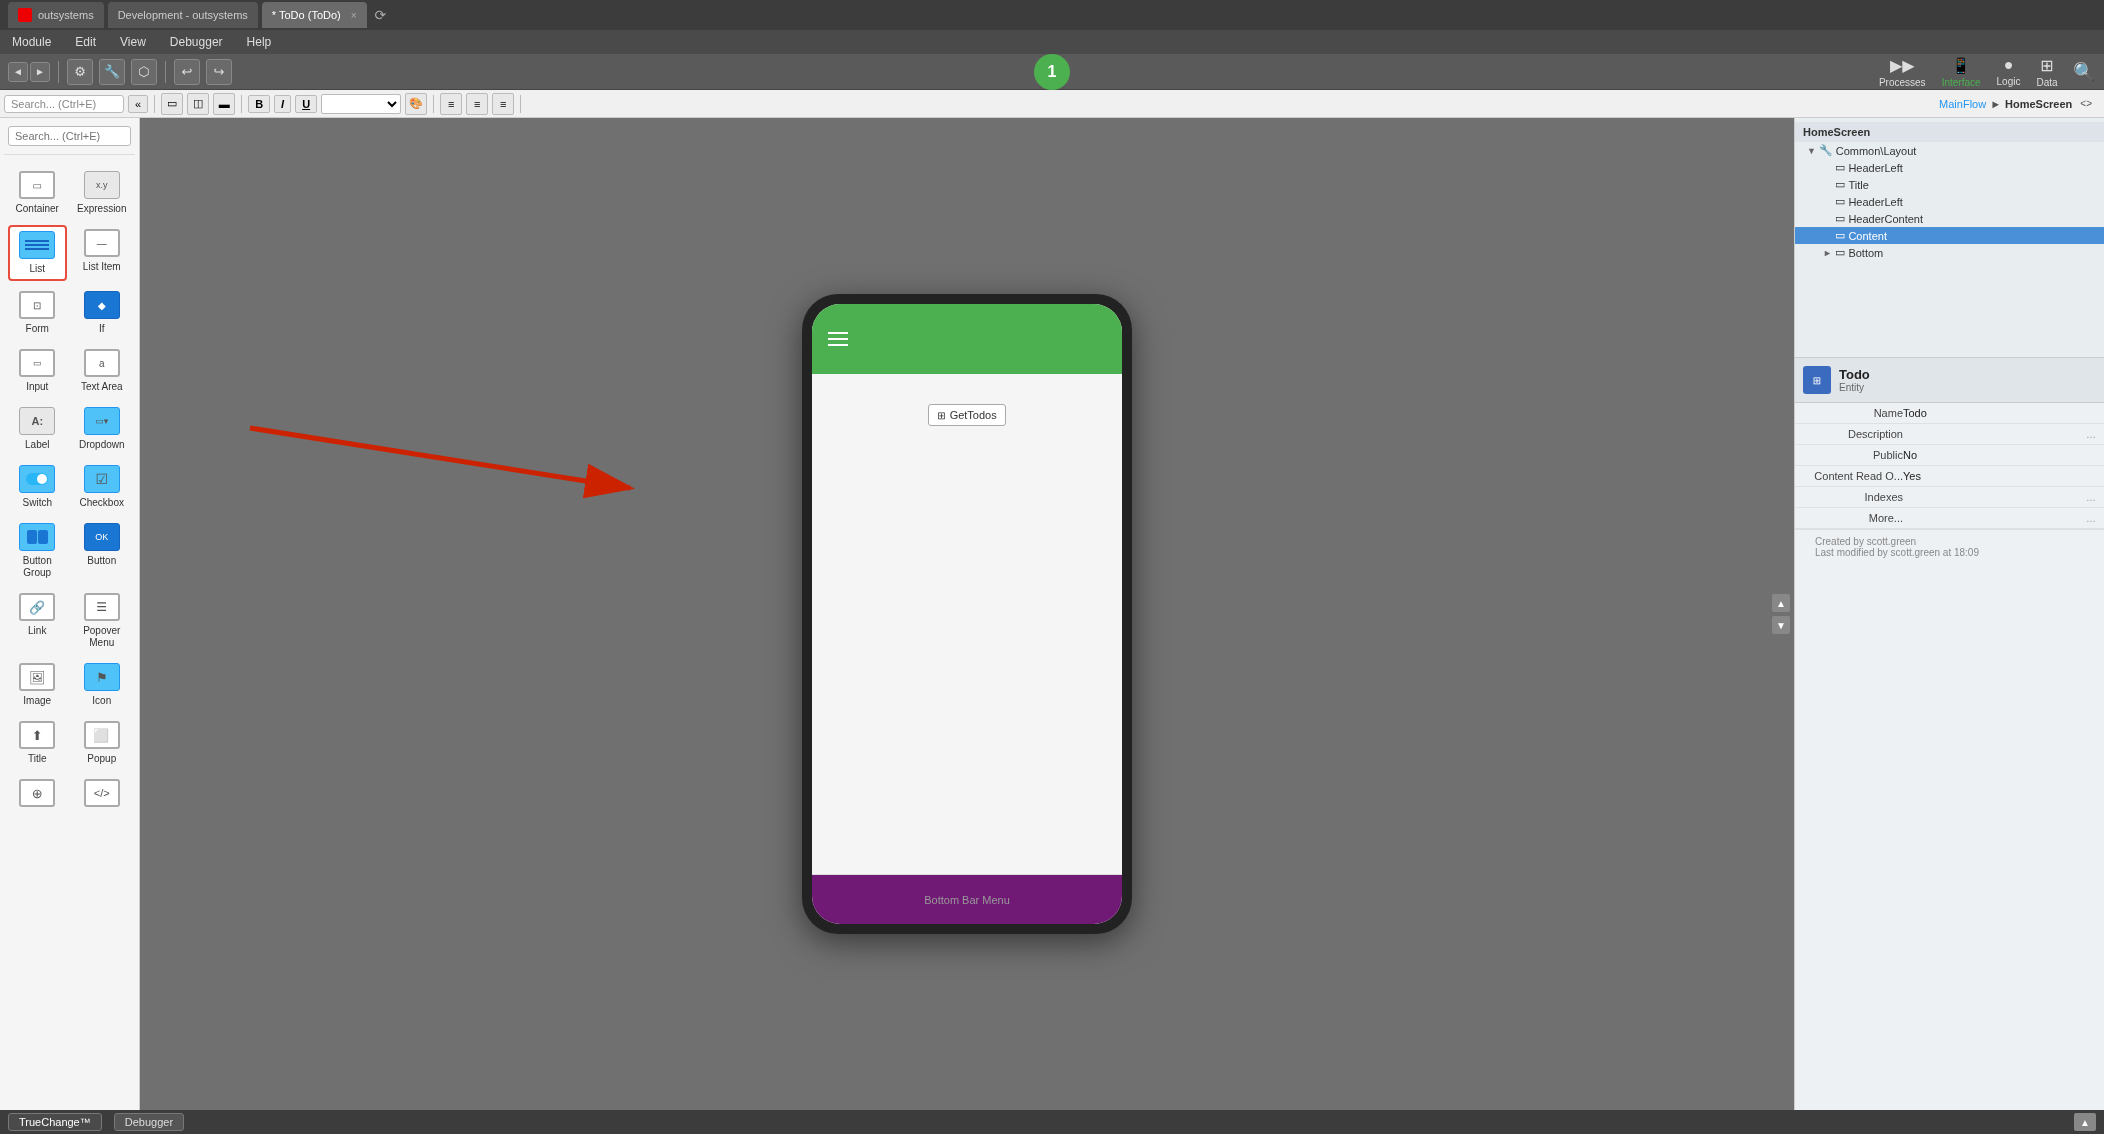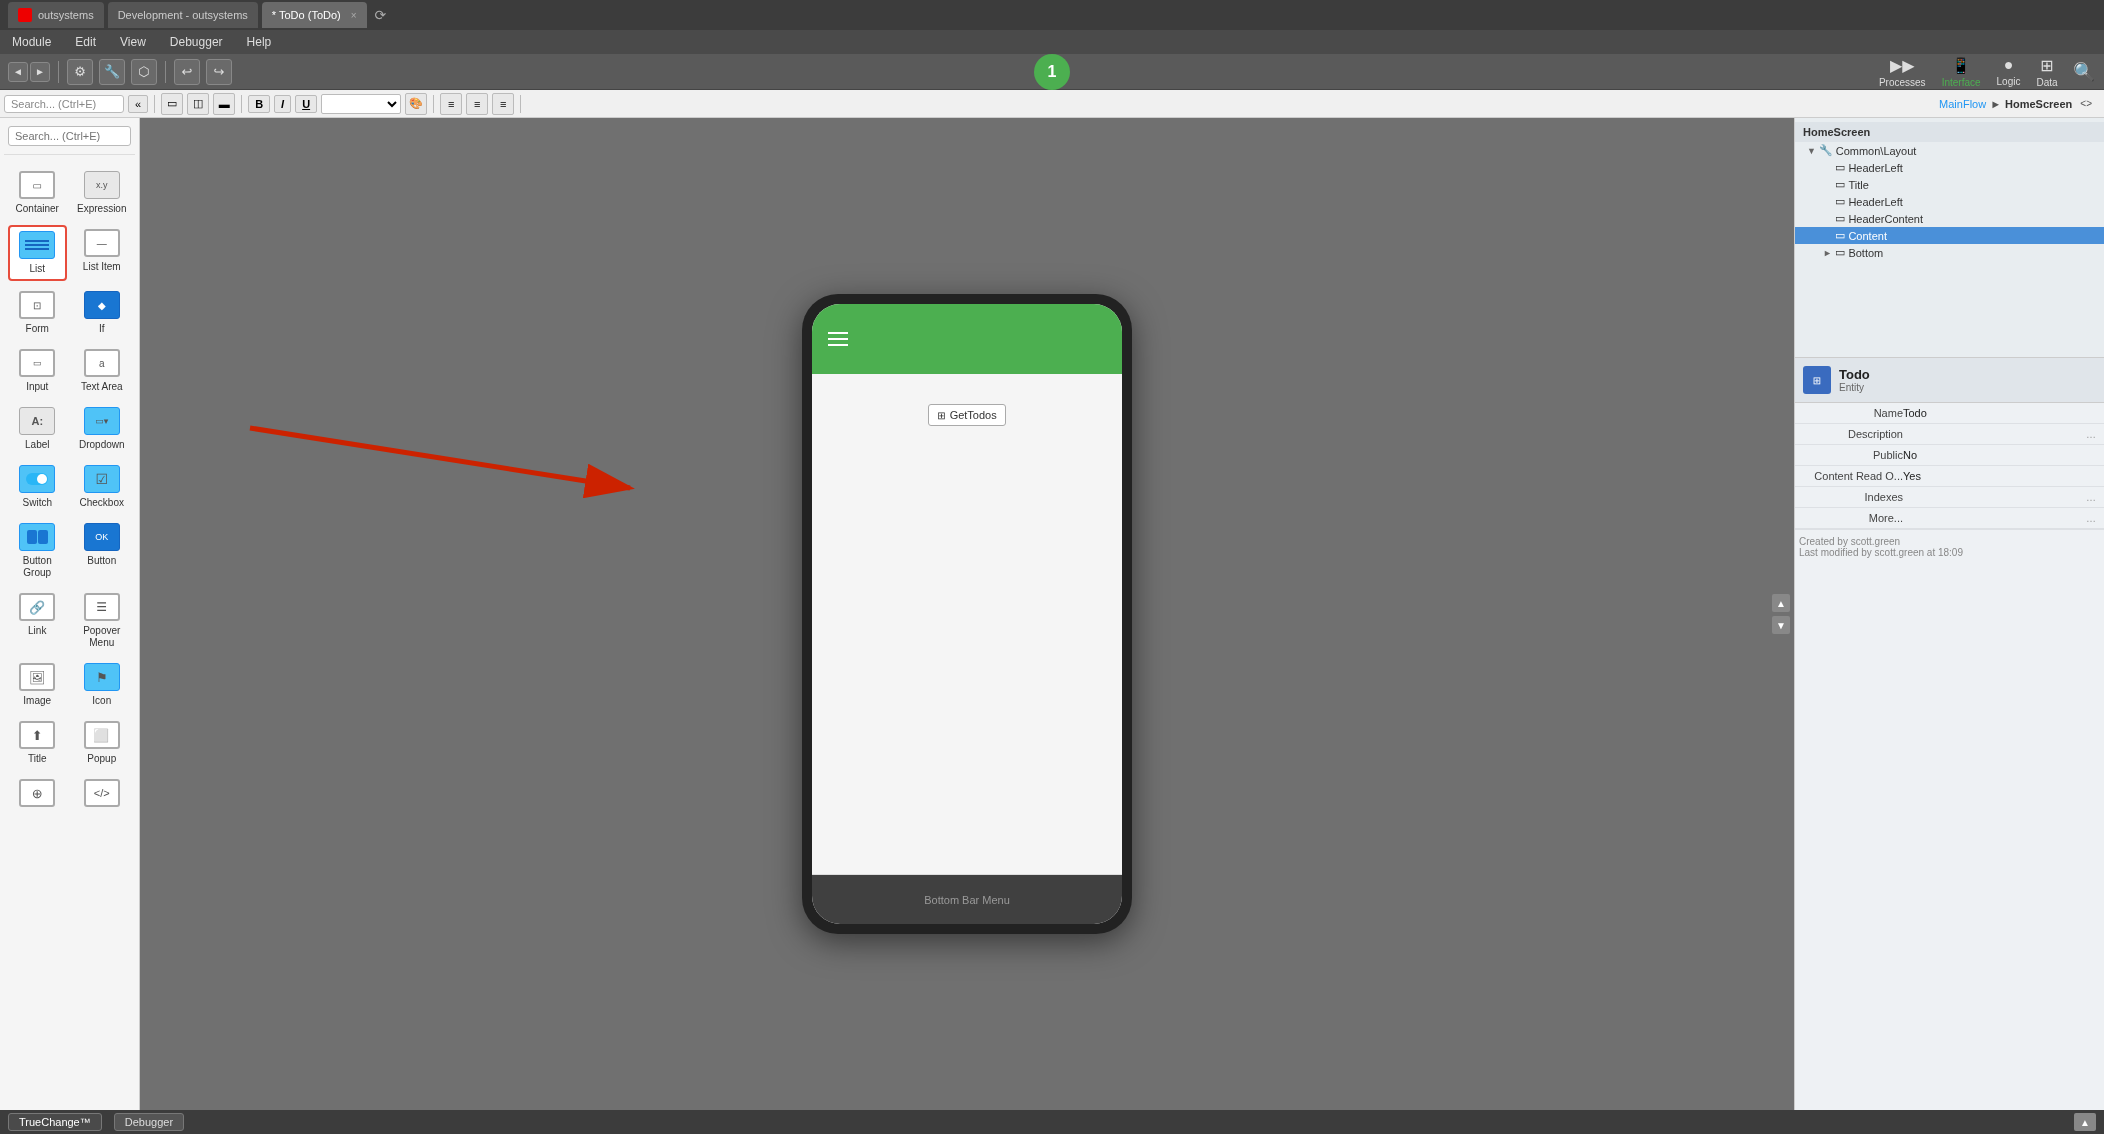--- a/index.html
+++ b/index.html
@@ -264,21 +264,21 @@
       background: #fff;
       padding: 4px 8px;
       border-radius: 3px;
     }
     .phone-footer {
       height: 50px;
       border-top: 1px solid #ddd;
       display: flex;
       align-items: center;
       justify-content: center;
-      background: #404040;
+      background: #701a75;
       font-size: 11px;
       color: #999;
       flex-shrink: 0;
     }
 
     
     .right-panel {
       width: 310px;
       background: #e8edf0;
       border-left: 1px solid #ccc;
@@ -338,21 +338,21 @@
       display: flex;
       align-items: center;
       padding: 4px 8px;
       border-bottom: 1px solid #dde0e4;
       font-size: 11px;
     }
     .props-key { flex: 0 0 100px; color: #444; text-align: right; }
     .props-value { flex: 1; color: #222; }
     .props-expand { margin-left: auto; color: #999; font-size: 10px; cursor: pointer; }
     .props-footer {
-      padding: 6px 4px;
+      padding: 6px 20px;
       font-size: 10px;
       color: #888;
       border-top: 1px solid #dde0e4;
     }
 
     
     .bottom-bar {
       height: 24px;
       background: #3c3c3c;
       display: flex;

